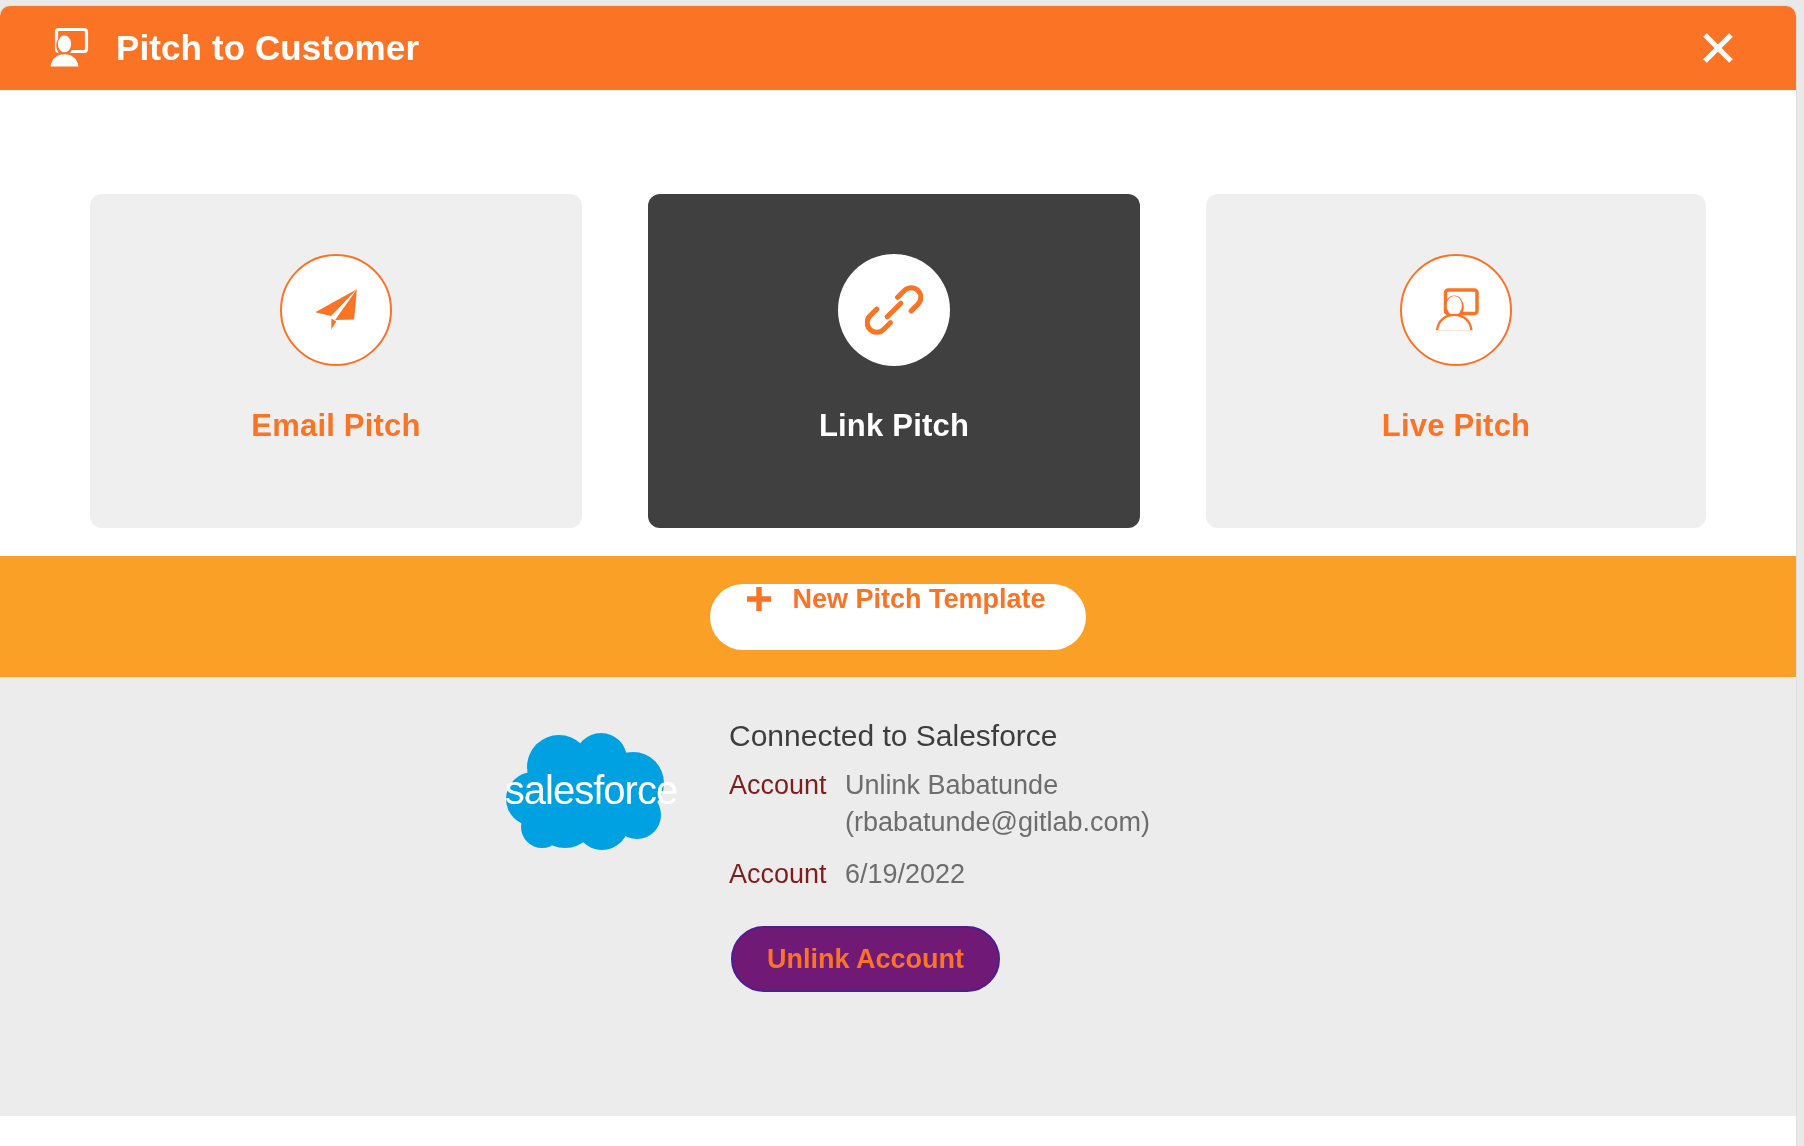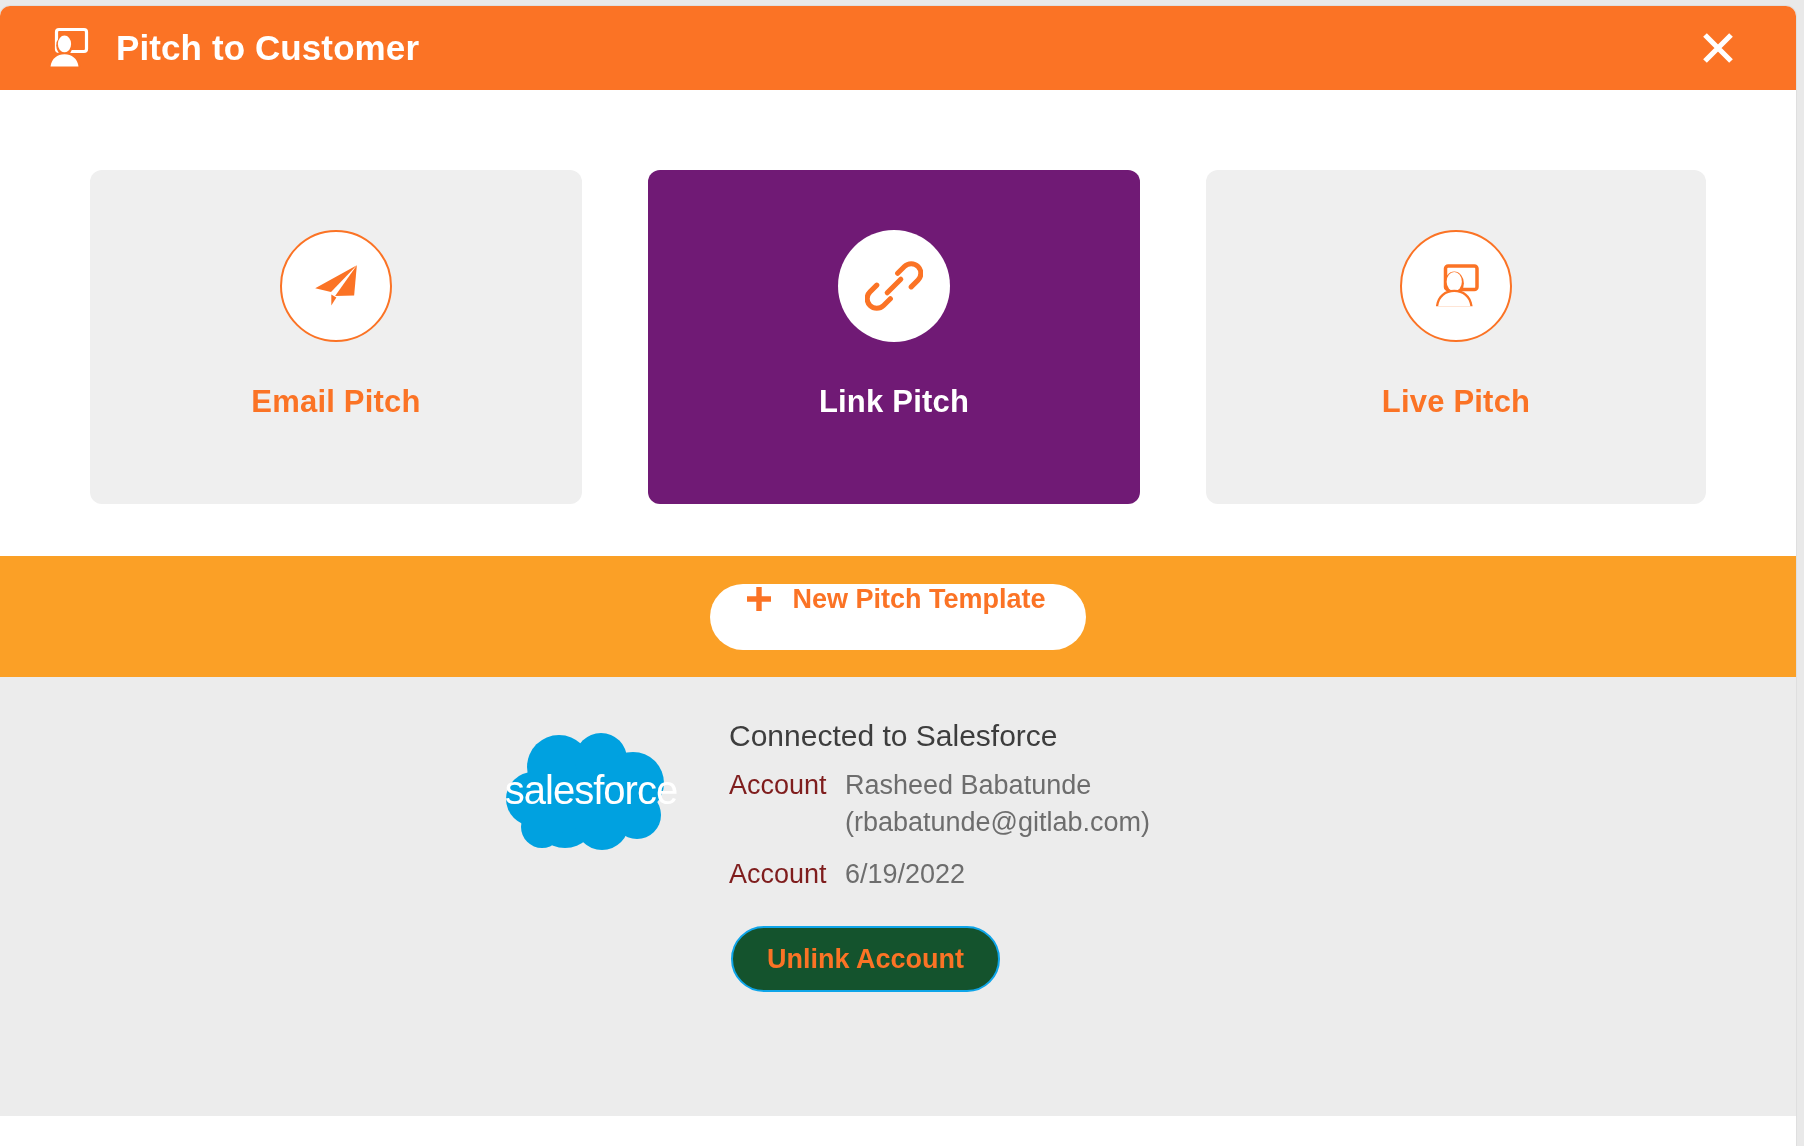--- a/index.html
+++ b/index.html
@@ -67,42 +67,42 @@
     border: 0;
     padding: 0;
   }
   .close-button svg { display: block; }
 
   
   .cards-region {
     background: #ffffff;
     height: 466px;
     box-sizing: border-box;
-    padding: 80px 90px 0 90px;
+    padding: 104px 90px 0 90px;
     display: flex;
     justify-content: space-between;
     align-items: flex-start;
   }
   .pitch-card {
     width: 492px;
     height: 334px;
     border-radius: 12px;
     background: #efefef;
     display: flex;
     flex-direction: column;
     align-items: center;
     cursor: pointer;
     box-sizing: border-box;
     position: relative;
   }
   .pitch-card.wide {
     width: 500px;
   }
   .pitch-card.active {
-    background: #701a75;
+    background: #404040;
   }
   .card-icon-wrap {
     margin-top: 60px;
     width: 112px;
     height: 112px;
     border-radius: 50%;
     display: flex;
     align-items: center;
     justify-content: center;
     box-sizing: border-box;
@@ -209,22 +209,22 @@
     margin-left: 116px;
   }
   .detail-row.linked-row {
     margin-top: 21px;
   }
   .unlink-button {
     margin-top: 30px;
     margin-left: 2px;
     height: 66px;
     border-radius: 33px;
-    background: #14532d;
-    border: 2px solid #0ea5e9;
+    background: #701a75;
+    border: 2px solid #4c1d95;
     padding: 0 34px;
     font-size: 27px;
     font-weight: bold;
     color: #fb7325;
     cursor: pointer;
     font-family: inherit;
     display: inline-flex;
     align-items: center;
   }
 </style>
@@ -320,21 +320,21 @@
           </g>
           <text x="86" y="73" fill="#ffffff" font-size="40" font-family="'Liberation Sans', sans-serif" text-anchor="middle" letter-spacing="-1">salesforce</text>
         </svg>
       </span>
 
       <div class="integration-details">
         <div class="connected-text">Connected to Salesforce</div>
 
         <div class="detail-row">
           <span class="detail-label">Account</span>
-          <span class="detail-value">Rasheed Babatunde</span>
+          <span class="detail-value">Unlink Babatunde</span>
         </div>
         <div class="detail-row">
           <span class="detail-value indented">(rbabatunde@gitlab.com)</span>
         </div>
 
         <div class="detail-row linked-row">
           <span class="detail-label">Account</span>
           <span class="detail-value">6/19/2022</span>
         </div>
 

